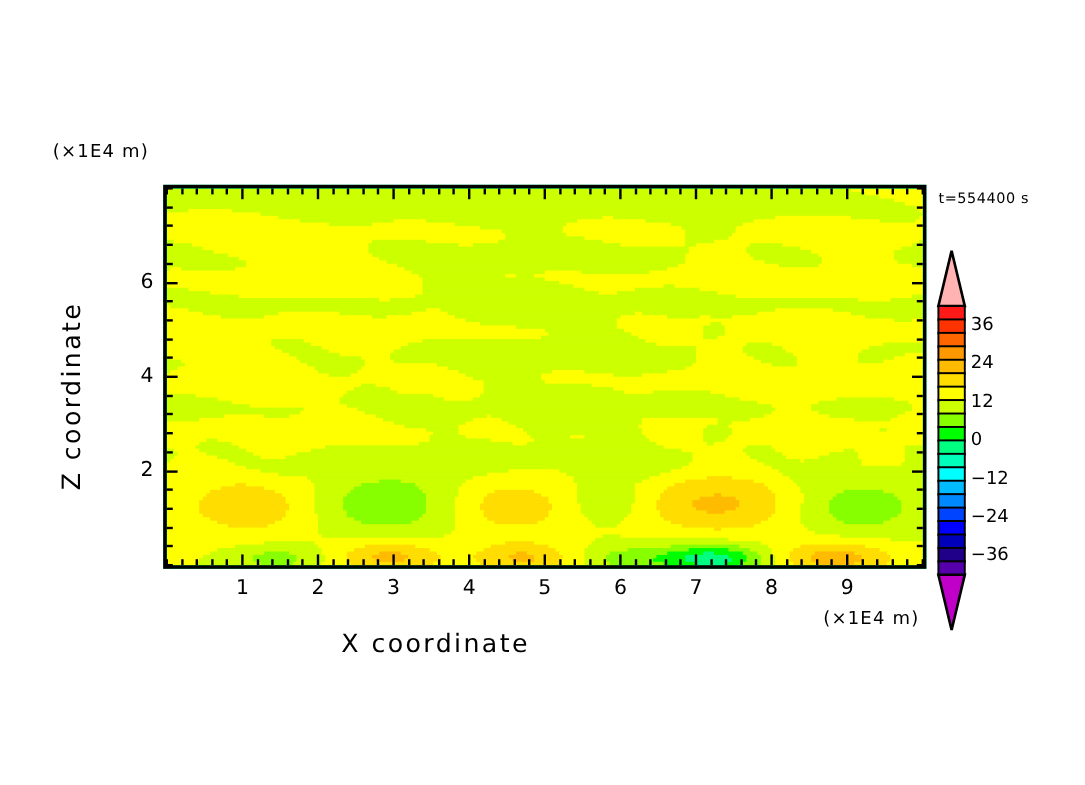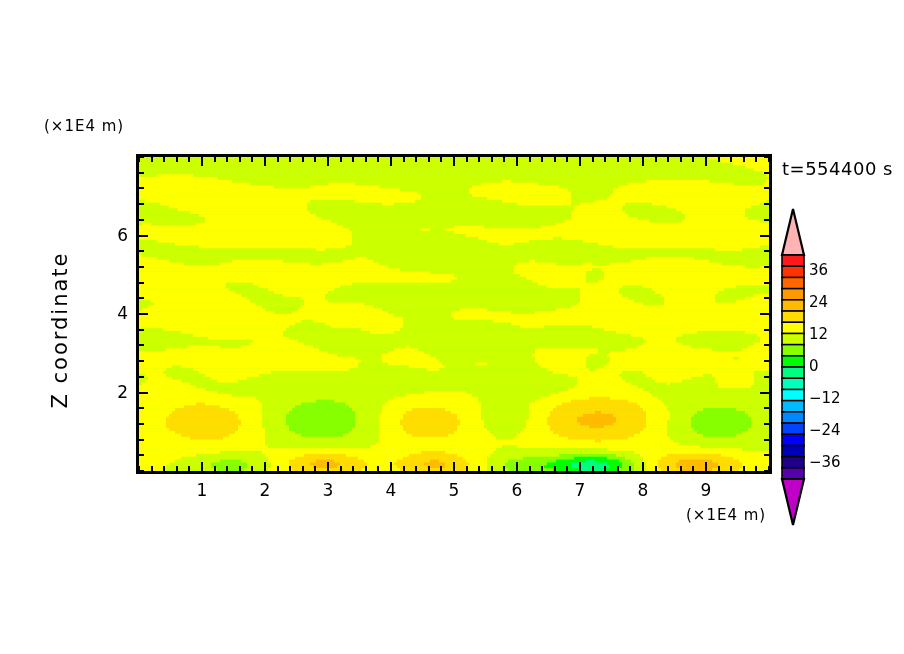--- a/index.html
+++ b/index.html
@@ -25,21 +25,21 @@
     font-size:21px;color:#000;letter-spacing:2px;
     transform:rotate(-90deg);transform-origin:50% 50%;
   }
   #y-unit-label{
     left:44px;top:117px;font-size:15px;color:#000;letter-spacing:1px;
   }
   #x-unit-label{
     left:686px;top:506px;font-size:15px;color:#000;letter-spacing:1px;
   }
   #time-annotation{
-    left:782px;top:158px;font-size:18px;color:#000;letter-spacing:0.5px;
+    left:782px;top:158px;font-size:12px;color:#000;letter-spacing:0.5px;
   }
 
   
   #plot-frame{
     left:136px;top:154px;width:636px;height:320px;
     border:3px solid #000;box-sizing:border-box;
     background:#00ff7a;overflow:hidden;
   }
   #field-svg{display:block;width:630px;height:314px;}
 
@@ -1132,20 +1132,21 @@
       <div class="abs" style="left:764px;top:187.39999999999992px;width:5px;height:2px;background:#000;"></div>
       <div class="abs" style="left:139px;top:171.69999999999993px;width:5px;height:2px;background:#000;"></div>
       <div class="abs" style="left:764px;top:171.69999999999993px;width:5px;height:2px;background:#000;"></div>
       <div class="abs" style="left:139px;top:155.99999999999994px;width:5px;height:2px;background:#000;"></div>
       <div class="abs" style="left:764px;top:155.99999999999994px;width:5px;height:2px;background:#000;"></div>
       <div class="abs ytick-label" style="top:392.5px;">2</div>
       <div class="abs ytick-label" style="top:314px;">4</div>
       <div class="abs ytick-label" style="top:235.5px;">6</div>
     </div>
 
+  <div class="abs" id="x-axis-title">X coordinate</div>
 
   <div class="abs" id="y-axis-title">Z coordinate</div>
 
   <div class="abs" id="x-unit-label">(×1E4 m)</div>
 
   <div class="abs" id="colorbar"><svg width="28" height="322" viewBox="0 0 28 322">
         <polygon points="14,3 25,49 3,49" fill="#ffb3b3" stroke="#000" stroke-width="2.2" stroke-linejoin="miter"></polygon>
         <rect x="3" y="49.00" width="22" height="11.60" fill="#ff1a1a" stroke="#000" stroke-width="1.6"></rect>
         <rect x="3" y="60.20" width="22" height="11.60" fill="#ff3300" stroke="#000" stroke-width="1.6"></rect>
         <rect x="3" y="71.40" width="22" height="11.60" fill="#ff6600" stroke="#000" stroke-width="1.6"></rect>

